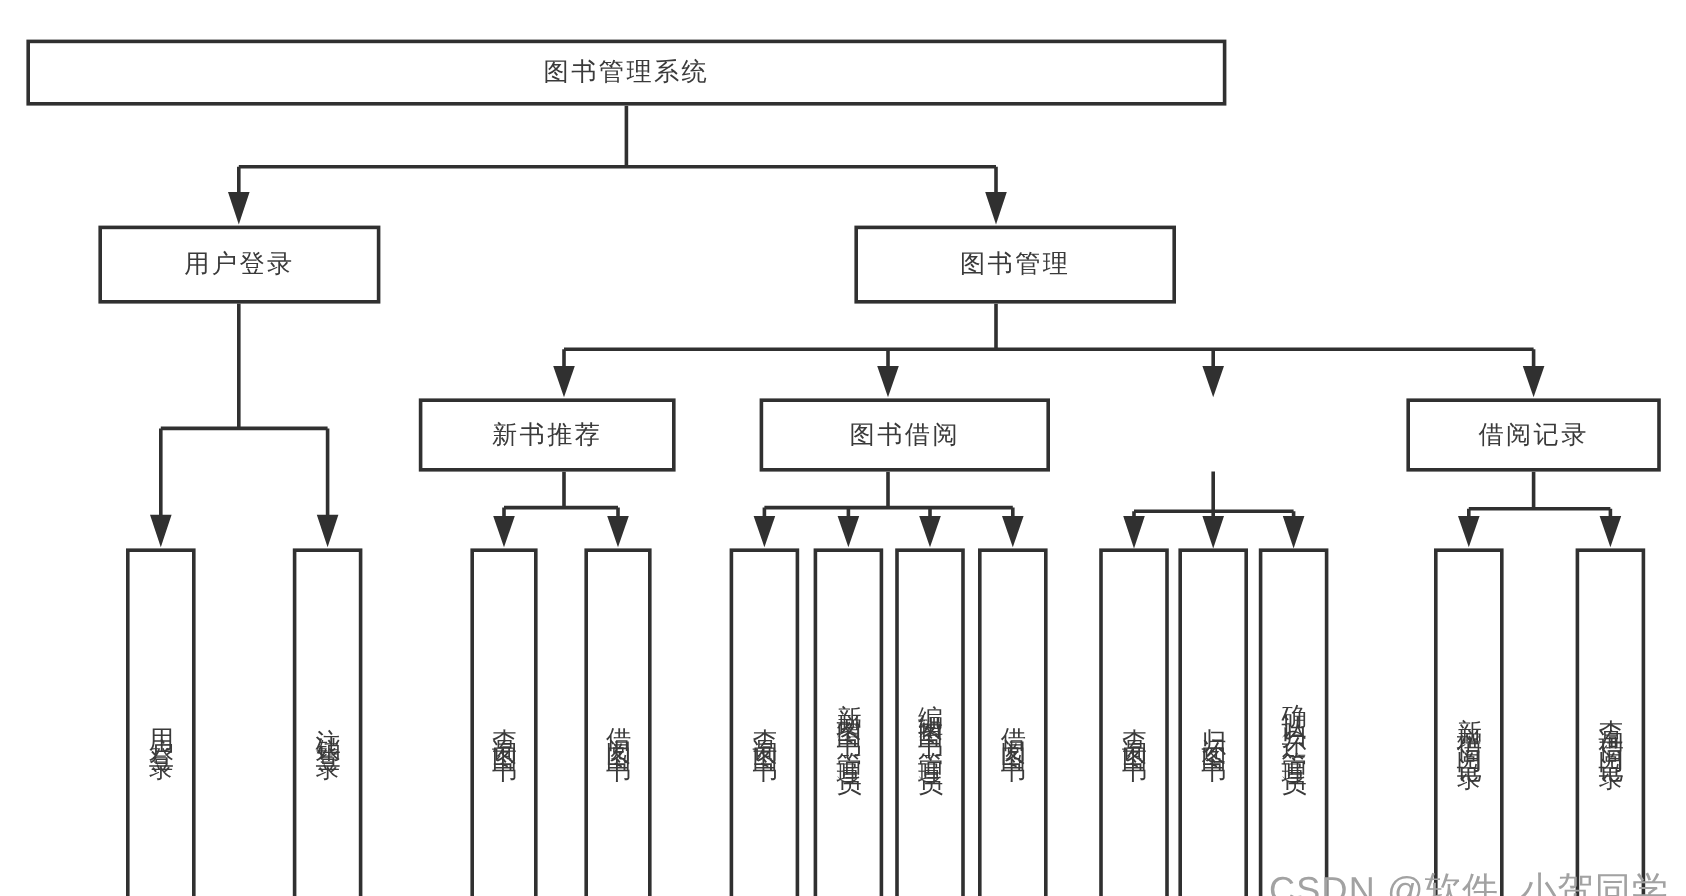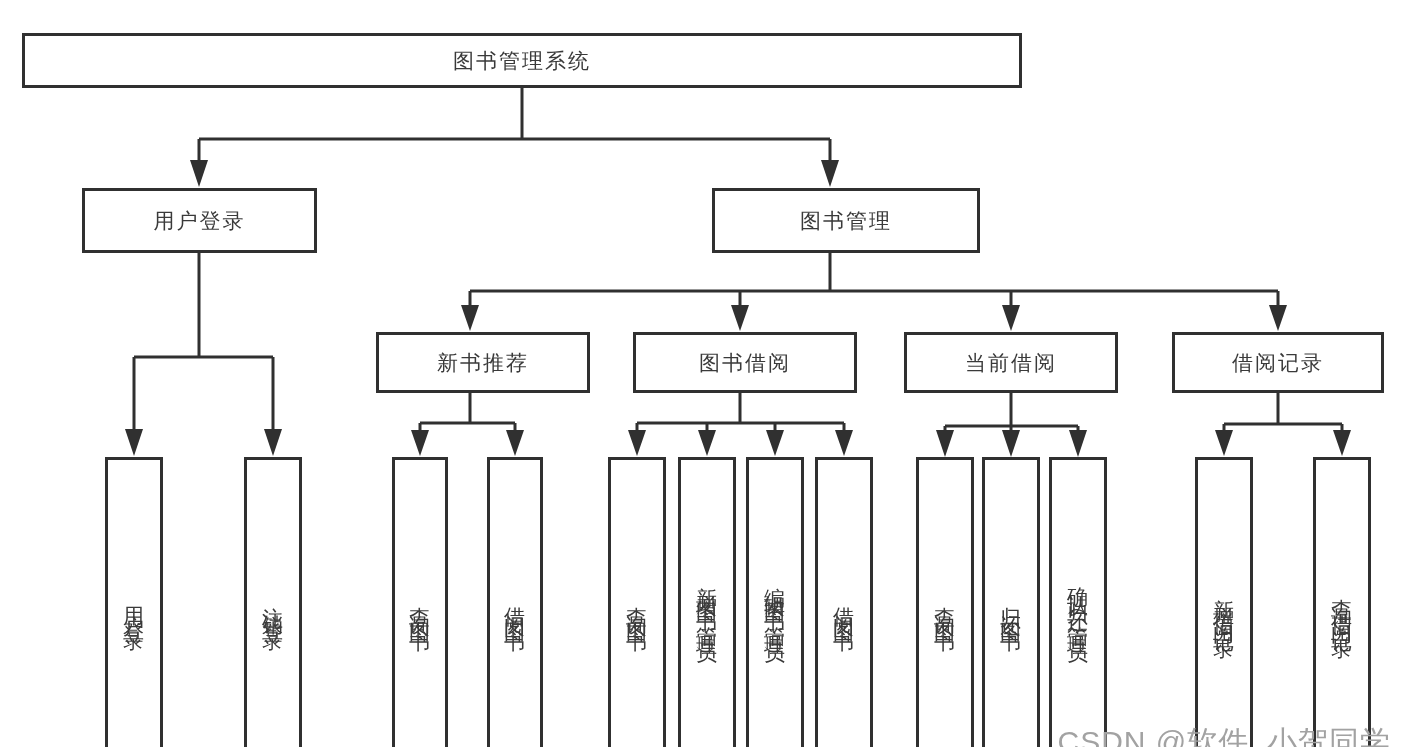--- a/index.html
+++ b/index.html
@@ -36,22 +36,22 @@
   .vnode {
     font-size: 21px;
     writing-mode: vertical-rl;
     letter-spacing: 8px;
     line-height: 1;
   }
   
   .n-root  { left: 22px;   top: 13px;  width: 1000px; height: 55px; }
   .n-l2a   { left: 82px;   top: 168px; width: 235px;  height: 65px; }
   .n-l2b   { left: 712px;  top: 168px; width: 268px;  height: 65px; }
-  .n-l3a   { left: 376px;  top: 312px; width: 214px;  height: 61px; }
-  .n-l3b   { left: 633px;  top: 312px; width: 224px;  height: 61px; }
+  .n-l3a   { left: 349px;  top: 312px; width: 214px;  height: 61px; }
+  .n-l3b   { left: 633px;  top: 312px; width: 242px;  height: 61px; }
   .n-l3c   { left: 904px;  top: 312px; width: 214px;  height: 61px; }
   .n-l3d   { left: 1172px; top: 312px; width: 212px;  height: 61px; }
   
   .leaf { top: 437px; height: 298px; }
   .n-login1 { left: 105px;  width: 58px; }
   .n-login2 { left: 244px;  width: 58px; }
   .n-rec1   { left: 392px;  width: 56px; }
   .n-rec2   { left: 487px;  width: 56px; }
   .n-bor1   { left: 608px;  width: 58px; }
   .n-bor2   { left: 678px;  width: 58px; }
@@ -135,23 +135,20 @@
   <div class="node hnode n-l2b">
     <span>图书管理</span>
   </div>
 
   <div class="node hnode n-l3a">
     <span>新书推荐</span>
   </div>
   <div class="node hnode n-l3b">
     <span>图书借阅</span>
   </div>
-  <div class="node hnode n-l3c">
-    <span>当前借阅</span>
-  </div>
   <div class="node hnode n-l3d">
     <span>借阅记录</span>
   </div>
 
   <div class="node vnode leaf n-login1">
     <span>用户登录</span>
   </div>
   <div class="node vnode leaf n-login2">
     <span>注销登录</span>
   </div>

